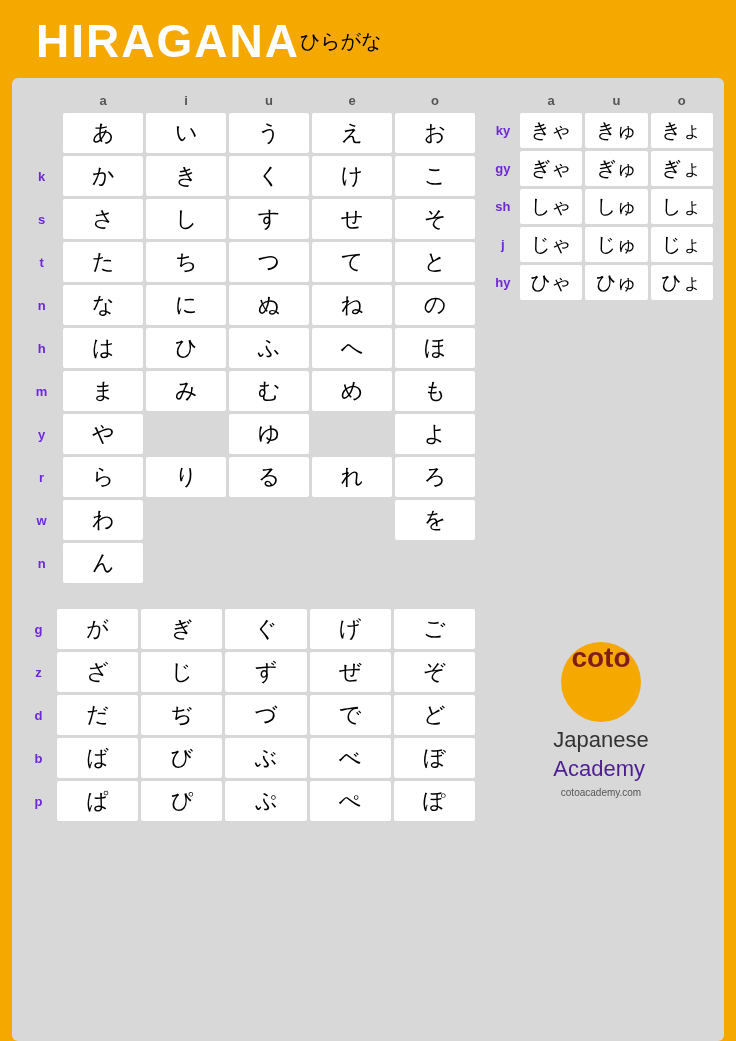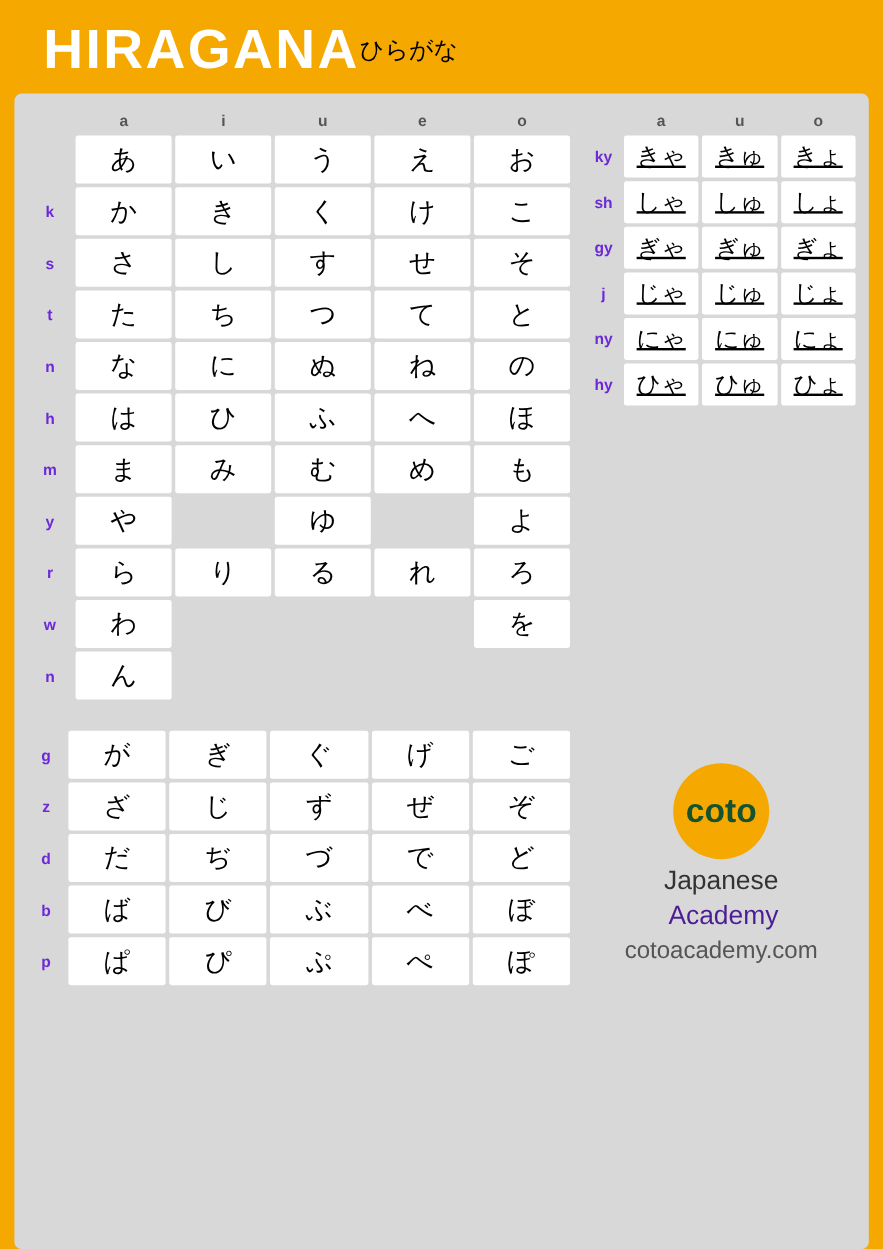--- a/index.html
+++ b/index.html
@@ -85,21 +85,20 @@
       min-width: 42px;
       min-height: 38px;
     }
     td.kana-cell-small {
       background: white;
       text-align: center;
       font-size: 20px;
       padding: 4px 2px;
       border-radius: 2px;
       min-width: 52px;
-      text-decoration: underline;
     }
     td.empty-cell {
       background: #D8D8D8;
       min-width: 42px;
     }
     .bottom-section {
       display: flex;
       flex-direction: row;
       gap: 8px;
     }
@@ -114,39 +113,38 @@
       justify-content: center;
       gap: 4px;
       padding-top: 10px;
     }
     .coto-logo {
       width: 80px;
       height: 80px;
       background: #F5A800;
       border-radius: 50%;
       display: flex;
-      align-items: center;
       justify-content: center;
-      color: #14532d;
+      color: #7f1d1d;
       font-size: 28px;
       font-weight: 700;
     }
     .academy-text {
-      text-align: right;
+      text-align: left;
       font-size: 22px;
       color: #333;
       font-weight: 400;
       line-height: 1.3;
     }
     .academy-text span.orange {
       color: #4c1d95;
       font-weight: 400;
     }
     .website-text {
-      font-size: 20px;
+      font-size: 10px;
       color: #555;
       text-align: center;
     }
     .separator-row {
       height: 8px;
     }
   </style>
 </head>
 <body>
 
@@ -274,42 +272,36 @@
           </tr>
         </thead>
         <tbody id="right-table-body">
         <tr>
               <td class="consonant-label">ky</td>
               <td class="kana-cell-small">きゃ</td>
               <td class="kana-cell-small">きゅ</td>
               <td class="kana-cell-small">きょ</td>
             </tr>
             <tr>
+              <td class="consonant-label">gy</td>
+              <td class="kana-cell-small">ぎゃ</td>
+              <td class="kana-cell-small">ぎゅ</td>
+              <td class="kana-cell-small">ぎょ</td>
+            </tr>
+            <tr>
               <td class="consonant-label">sh</td>
               <td class="kana-cell-small">しゃ</td>
               <td class="kana-cell-small">しゅ</td>
               <td class="kana-cell-small">しょ</td>
             </tr>
             <tr>
-              <td class="consonant-label">gy</td>
-              <td class="kana-cell-small">ぎゃ</td>
-              <td class="kana-cell-small">ぎゅ</td>
-              <td class="kana-cell-small">ぎょ</td>
-            </tr>
-            <tr>
               <td class="consonant-label">j</td>
               <td class="kana-cell-small">じゃ</td>
               <td class="kana-cell-small">じゅ</td>
               <td class="kana-cell-small">じょ</td>
-            </tr>
-            <tr>
-              <td class="consonant-label">ny</td>
-              <td class="kana-cell-small">にゃ</td>
-              <td class="kana-cell-small">にゅ</td>
-              <td class="kana-cell-small">にょ</td>
             </tr>
             <tr>
               <td class="consonant-label">hy</td>
               <td class="kana-cell-small">ひゃ</td>
               <td class="kana-cell-small">ひゅ</td>
               <td class="kana-cell-small">ひょ</td>
             </tr>
           </tbody>
       </table>
     </div>

